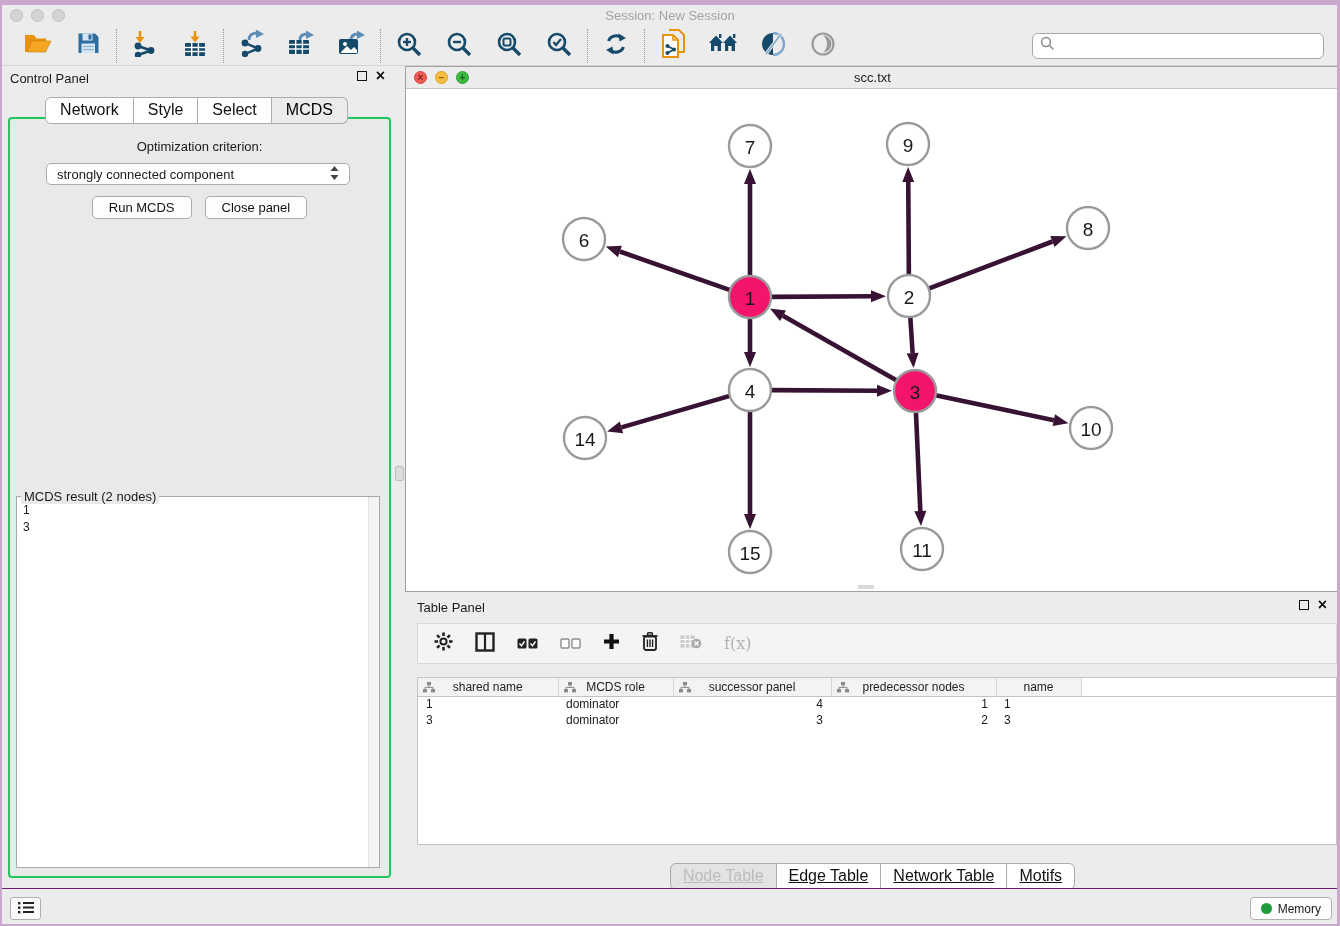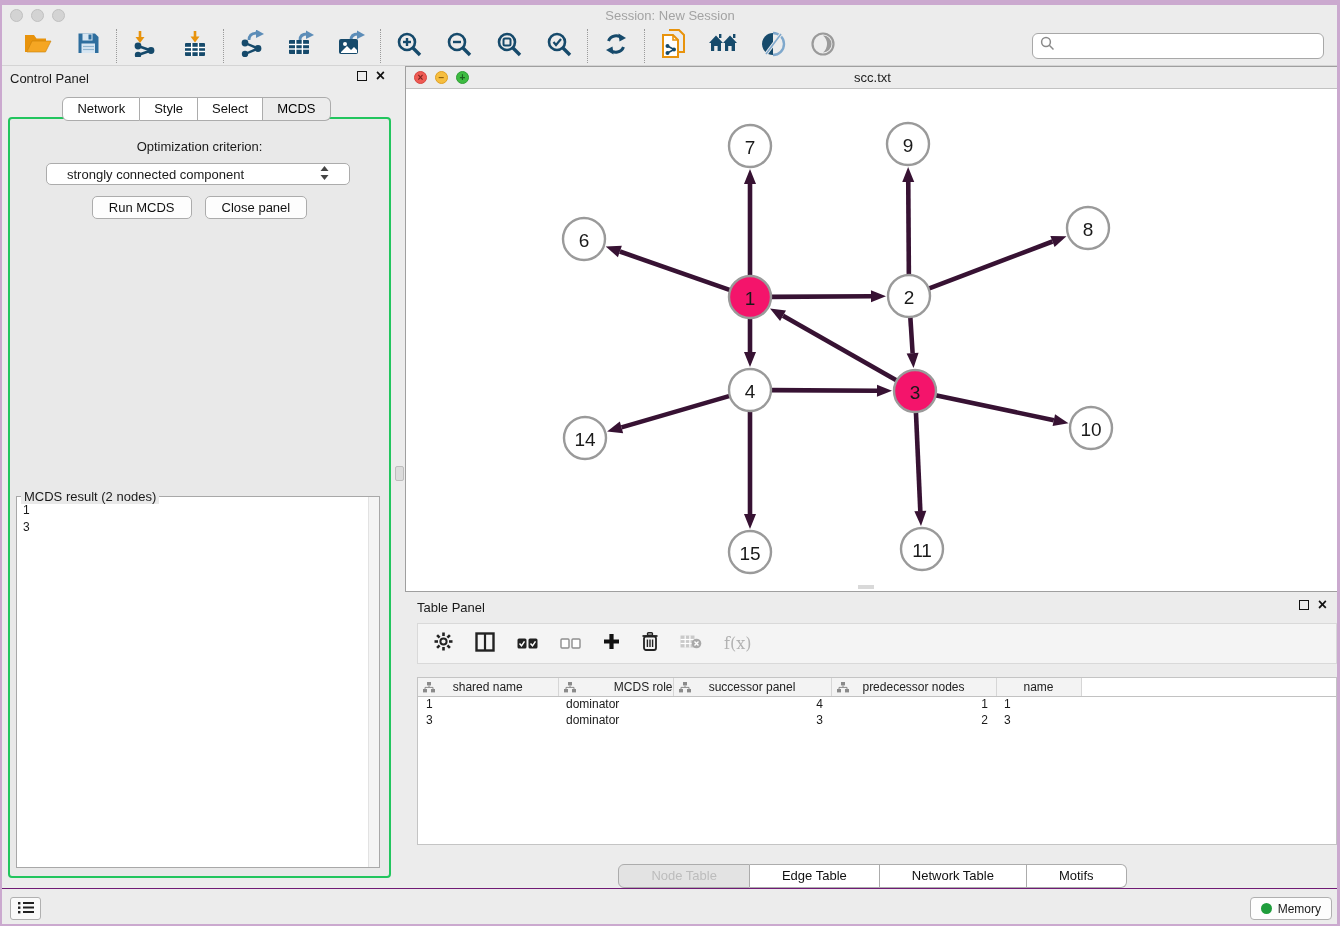--- a/index.html
+++ b/index.html
@@ -34,31 +34,31 @@
 
   
   .control-panel { position:absolute; left:0; top:66px; width:393px; bottom:38px; }
   .panel-header { position:relative; height:26px; }
   .panel-header .ph-title { position:absolute; left:10px; top:5px; font-size:13px; color:#1a1a1a; }
   .ph-icons { position:absolute; right:8px; top:5px; display:flex; gap:9px; align-items:center; }
   .float-icon { width:10px; height:10px; border:1.6px solid #111; }
   .close-icon { font-size:16px; font-weight:bold; line-height:10px; color:#111; }
 
   .cp-tabs { position:absolute; top:31px; left:0; right:0; display:flex; justify-content:center; z-index:5; }
-  .tab { background:#fff; border:1px solid #ACACAC; border-left:none; font-size:13px;
+  .tab { background:#fff; border:1px solid #ACACAC; border-left:none; font-size:16px;
     padding:3px 14px 4px; color:#111; }
   .tab:first-child { border-left:1px solid #ACACAC; border-radius:6px 0 0 6px; }
   .tab:last-child { border-radius:0 6px 6px 0; }
   .tab.active { color:#000000; background:#ECECEC; }
 
   .cp-content { position:absolute; left:8px; right:2px; top:51px; bottom:10px;
     background:#E9E9E9; border:2px solid #22c55e; border-radius:4px; }
   .opt-label { text-align:center; margin-top:20px; font-size:13px; }
   .select { position:absolute; left:36px; right:39px; top:44px; height:22px; background:#fff;
-    border:1px solid #ACACAC; border-radius:5px; display:flex; align-items:center; padding:0 20px; font-size:13px; }
+    border:1px solid #ACACAC; border-radius:5px; display:flex; align-items:center; padding:0 10px; font-size:13px; }
   .select .chev { margin-left:auto; }
   .cp-buttons { position:absolute; top:77px; left:0; right:0; display:flex; justify-content:center; gap:13px; }
   .btn { background:#FDFDFD; border:1px solid #ACACAC; border-radius:5px; font-size:13px;
     padding:3px 16px; color:#111; }
 
   .result-box { position:absolute; left:6px; right:9px; top:377px; bottom:8px;
     border:1px solid #A8A8A8; background:#fff; }
   .result-legend { position:absolute; top:-8px; left:4px; background:#E9E9E9; padding:0 3px; font-size:13px; }
   .result-text { position:absolute; inset:1px 12px 1px 1px; padding:4px 5px; font-size:12px; line-height:17px; overflow:hidden; }
   .result-scroll { position:absolute; top:0; right:0; bottom:0; width:11px; background:#F4F4F4; border-left:1px solid #E2E2E2; }
@@ -91,21 +91,21 @@
   table.node-table { border-collapse:collapse; width:100%; table-layout:fixed; }
   table.node-table th { height:18px; background:#F3F3F3; border-right:1px solid #D6D6D6;
     border-bottom:1px solid #C2C2C2; font-weight:normal; font-size:12px; color:#222;
     position:relative; text-align:center; white-space:nowrap; overflow:hidden; }
   table.node-table th .hier { position:absolute; left:5px; top:4px; }
   table.node-table th.filler { background:#fff; border-right:none; }
   table.node-table td { height:16px; font-size:12px; padding:0 8px; white-space:nowrap; overflow:hidden; }
 
   .tp-tabs { position:absolute; left:0; right:0; bottom:0; height:24px; display:flex;
     justify-content:center; align-items:center; }
-  .tp-tabs .tab { padding:3px 32px 4px; }
+  .tp-tabs .tab { padding:3px 12px 4px;text-decoration:underline; }
   .tp-tabs .tab.active { background:#E3E3E3; color:#BCBCBC; }
 
   
   .status-bar { position:absolute; left:0; right:0; bottom:0; height:38px; background:#ECECEC;
     border-top:1px solid #701a75; }
   .list-btn { position:absolute; left:10px; top:8px; width:31px; height:23px; background:#FAFAFA;
     border:1px solid #B0B0B0; border-radius:3px; display:flex; align-items:center; justify-content:center; }
   .memory-btn { position:absolute; right:8px; top:8px; height:23px; background:#FDFDFD;
     border:1px solid #B0B0B0; border-radius:4px; display:flex; align-items:center; gap:6px;
     padding:0 10px; font-size:12px; }
@@ -549,21 +549,21 @@
     <div class="tp-tablewrap">
       <table class="node-table">
         <thead>
             <tr>
               <th style="width: 140px;"><span class="hier"><svg width="12" height="11" viewBox="0 0 12 11">
                     <rect x="4" y="0" width="4" height="3.4" fill="#8A8A8A"></rect>
                     <path d="M6 3.4 V5.4 M2 5.4 H10 M2 5.4 V7 M10 5.4 V7" stroke="#8A8A8A" stroke-width="1" fill="none"></path>
                     <rect x="0" y="7" width="4" height="3.4" fill="#8A8A8A"></rect>
                     <rect x="8" y="7" width="4" height="3.4" fill="#8A8A8A"></rect>
                   </svg></span><span>shared name</span></th>
-              <th style="width: 115px; text-align: right;"><span class="hier"><svg width="12" height="11" viewBox="0 0 12 11">
+              <th style="width: 115px;"><span class="hier"><svg width="12" height="11" viewBox="0 0 12 11">
                     <rect x="4" y="0" width="4" height="3.4" fill="#8A8A8A"></rect>
                     <path d="M6 3.4 V5.4 M2 5.4 H10 M2 5.4 V7 M10 5.4 V7" stroke="#8A8A8A" stroke-width="1" fill="none"></path>
                     <rect x="0" y="7" width="4" height="3.4" fill="#8A8A8A"></rect>
                     <rect x="8" y="7" width="4" height="3.4" fill="#8A8A8A"></rect>
                   </svg></span><span>MCDS role</span></th>
               <th style="width: 158px;"><span class="hier"><svg width="12" height="11" viewBox="0 0 12 11">
                     <rect x="4" y="0" width="4" height="3.4" fill="#8A8A8A"></rect>
                     <path d="M6 3.4 V5.4 M2 5.4 H10 M2 5.4 V7 M10 5.4 V7" stroke="#8A8A8A" stroke-width="1" fill="none"></path>
                     <rect x="0" y="7" width="4" height="3.4" fill="#8A8A8A"></rect>
                     <rect x="8" y="7" width="4" height="3.4" fill="#8A8A8A"></rect>

